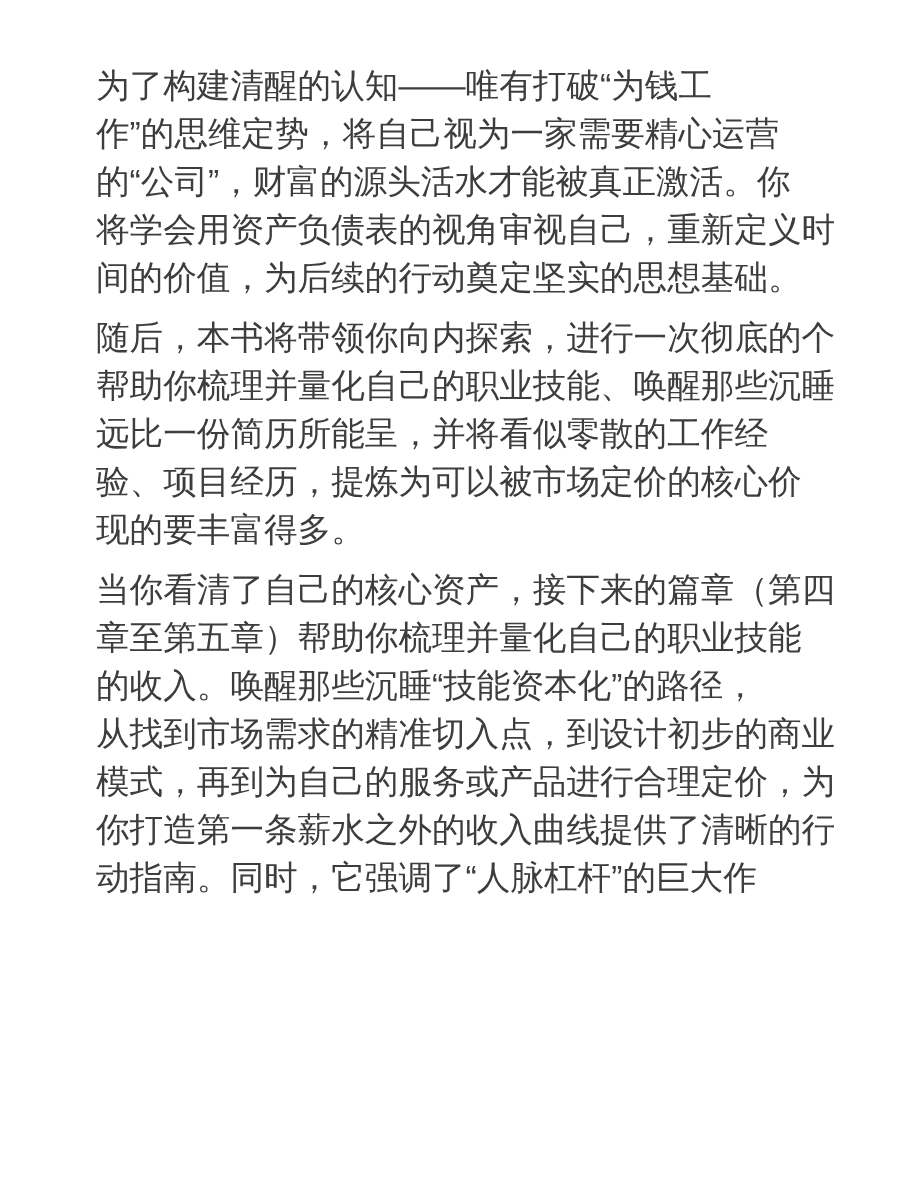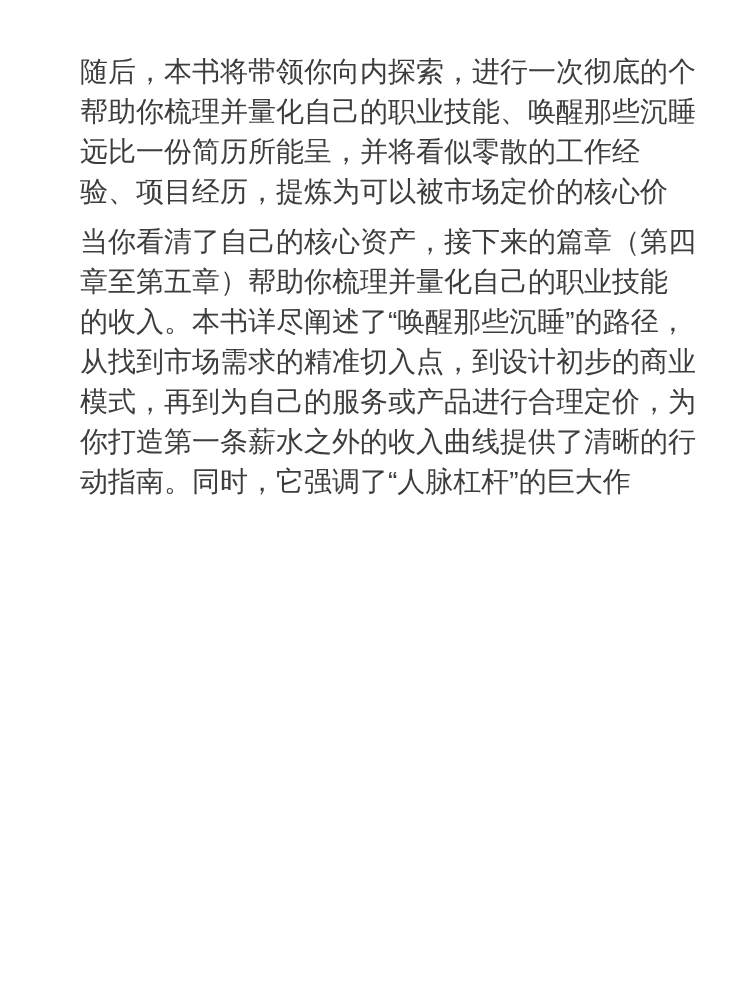--- a/index.html
+++ b/index.html
@@ -33,32 +33,40 @@
     letter-spacing: 0;
     font-family: "Liberation Sans", sans-serif;
   }
 </style>
 </head>
 <body>
 
 <main class="page">
   <article>
 
+    <p class="para">
+      <span class="line">为了构建清醒的认知——唯有打破“为钱工</span>
+      <span class="line">作”的思维定势，将自己视为一家需要精心运营</span>
+      <span class="line">的“公司”，财富的源头活水才能被真正激活。你</span>
+      <span class="line">将学会用资产负债表的视角审视自己，重新定义时</span>
+      <span class="line">间的价值，为后续的行动奠定坚实的思想基础。</span>
+    </p>
 
     <p class="para">
       <span class="line">随后，本书将带领你向内探索，进行一次彻底的个</span>
       <span class="line">帮助你梳理并量化自己的职业技能、唤醒那些沉睡</span>
       <span class="line">远比一份简历所能呈，并将看似零散的工作经</span>
       <span class="line">验、项目经历，提炼为可以被市场定价的核心价</span>
+      <span class="line">现的要丰富得多。</span>
     </p>
 
     <p class="para">
       <span class="line">当你看清了自己的核心资产，接下来的篇章（第四</span>
       <span class="line">章至第五章）帮助你梳理并量化自己的职业技能</span>
-      <span class="line">的收入。本书详尽阐述了“唤醒那些沉睡”的路径，</span>
+      <span class="line">的收入。唤醒那些沉睡“技能资本化”的路径，</span>
       <span class="line">从找到市场需求的精准切入点，到设计初步的商业</span>
       <span class="line">模式，再到为自己的服务或产品进行合理定价，为</span>
       <span class="line">你打造第一条薪水之外的收入曲线提供了清晰的行</span>
       <span class="line">动指南。同时，它强调了“人脉杠杆”的巨大作</span>
     </p>
 
   </article>
 </main>
 
 </body></html>

